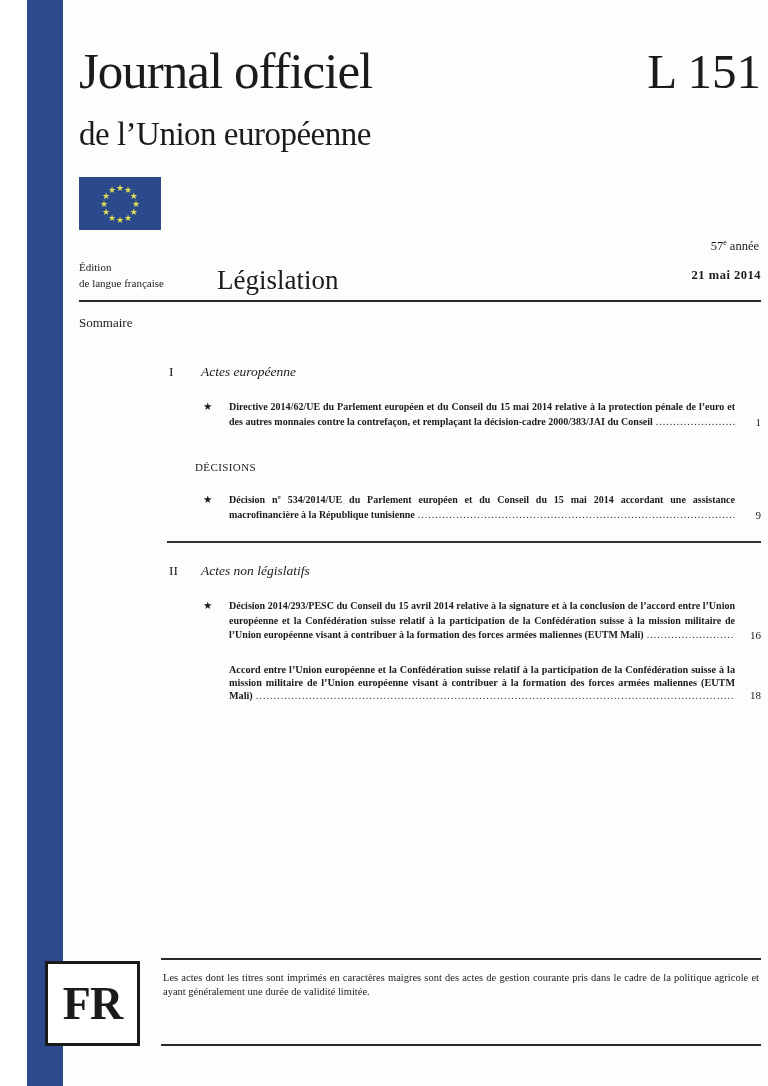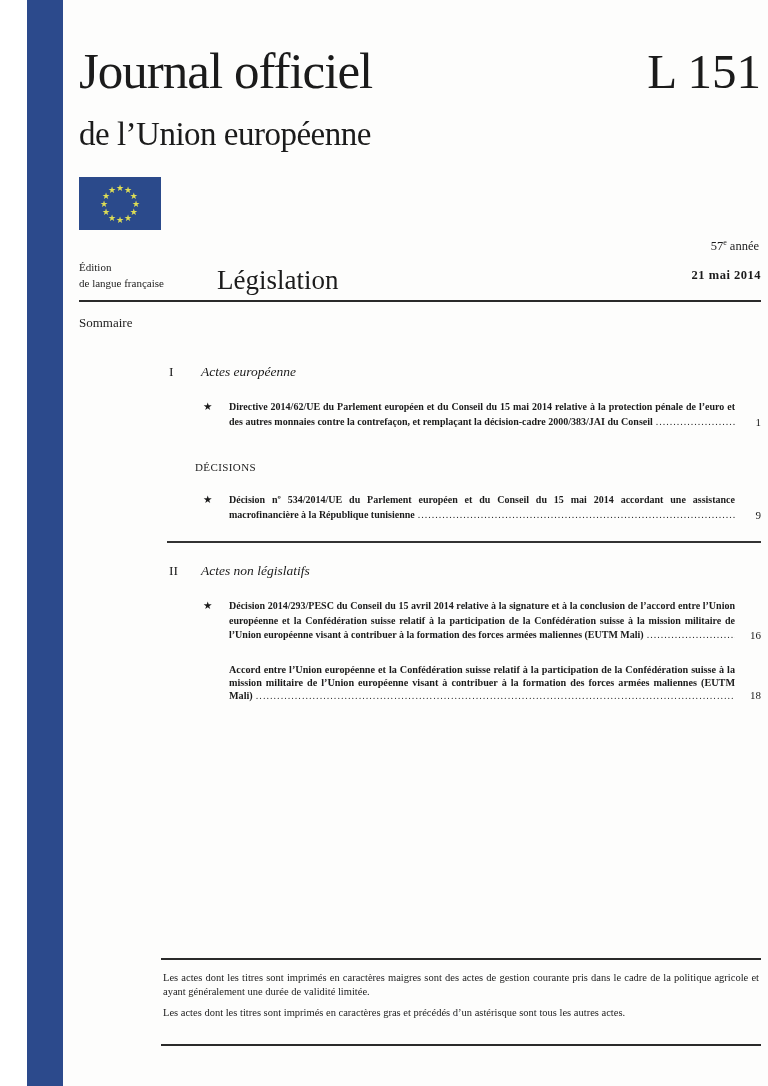--- a/index.html
+++ b/index.html
@@ -157,19 +157,19 @@
 
       <div class="entry small">
         <span class="star-col"></span>
         <span class="entry-text">Accord entre l’Union européenne et la Confédération suisse relatif à la participation de la Confédération suisse à la mission militaire de l’Union européenne visant à contribuer à la formation des forces armées maliennes (EUTM Mali)</span>
         <span class="page-col">18</span>
       </div>
 
     </div>
   </div>
 
+  <div class="fr-box">FR</div>
 
   <div class="notes">
     <div class="note">Les actes dont les titres sont imprimés en caractères maigres sont des actes de gestion courante pris dans le cadre de la politique agricole et ayant généralement une durée de validité limitée.</div>
-    <div class="note">Les actes dont les titres sont imprimés en caractères gras et précédés d’un astérisque sont tous les autres actes.</div>
   </div>
 
 </div>
 
 </body></html>

